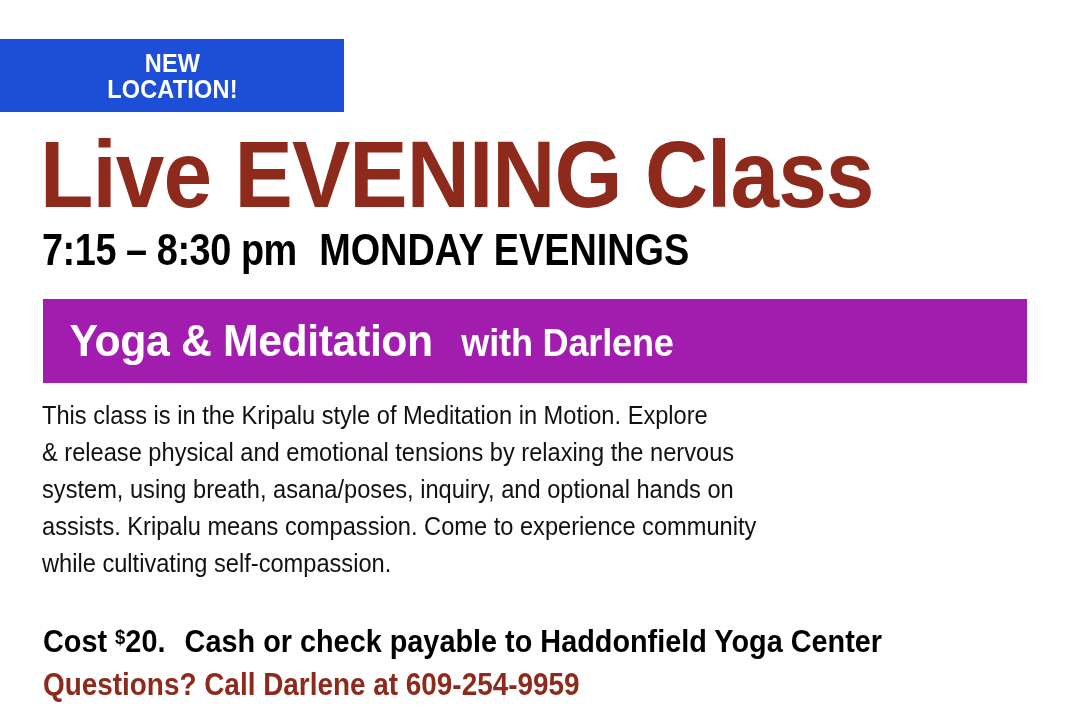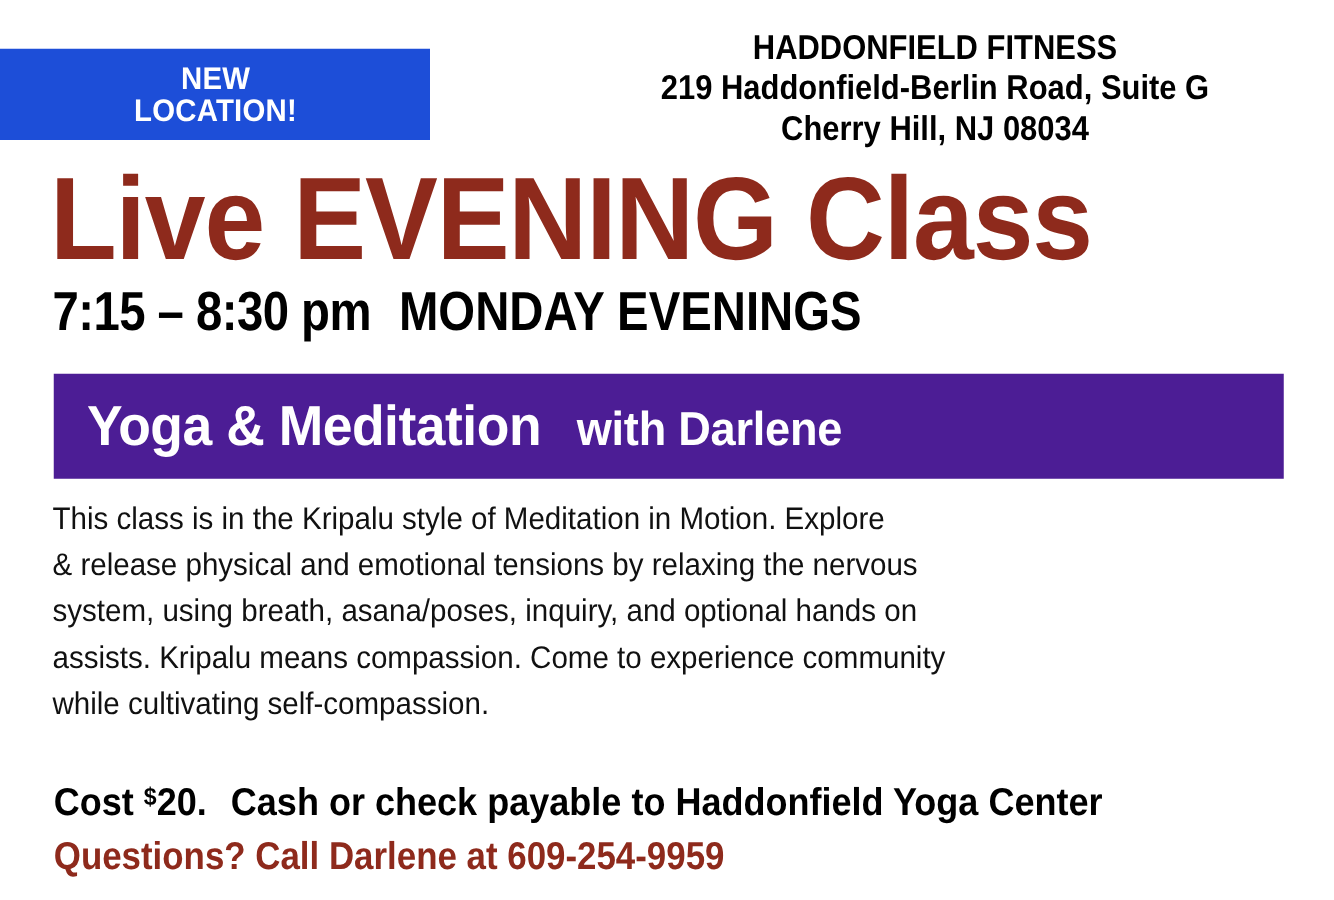--- a/index.html
+++ b/index.html
@@ -100,21 +100,21 @@
   #time-row .time-value { letter-spacing: -0.5px; }
   #time-row .days-value { margin-left: 26px; letter-spacing: 0px; }
 
   
   #class-banner {
     position: absolute;
     left: 43px;
     top: 299px;
     width: 984px;
     height: 84px;
-    background: #4c1d95;
+    background: #a21caf;
     display: flex;
     align-items: center;
   }
   #class-banner .banner-inner {
     padding-left: 28px;
     white-space: nowrap;
     color: #ffffff;
     transform: scaleX(0.95);
     transform-origin: left center;
   }
@@ -189,25 +189,20 @@
 </head>
 <body>
 
 <div id="top-row">
 
   <div id="new-location-badge">
     <span class="badge-line">NEW</span>
     <span class="badge-line">LOCATION!</span>
   </div>
 
-  <div id="venue-block">
-    <span class="vline">HADDONFIELD FITNESS</span>
-    <span class="vline">219 Haddonfield-Berlin Road, Suite G</span>
-    <span class="vline">Cherry Hill, NJ 08034</span>
-  </div>
 
 </div>
 
 <div id="headline">Live EVENING Class</div>
 
 <div id="time-row">
   <span class="time-value">7:15 – 8:30 pm</span><span class="days-value">MONDAY EVENINGS</span>
 </div>
 
 <div id="class-banner">

